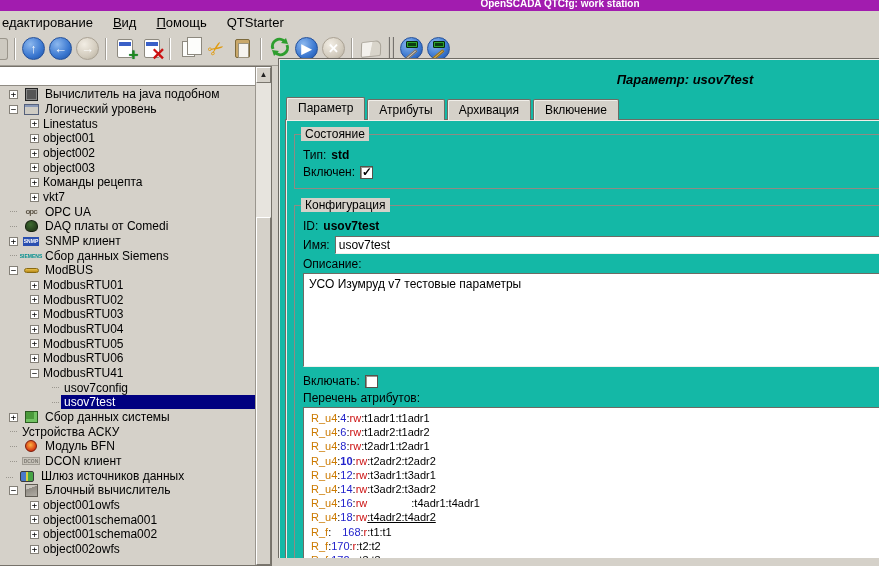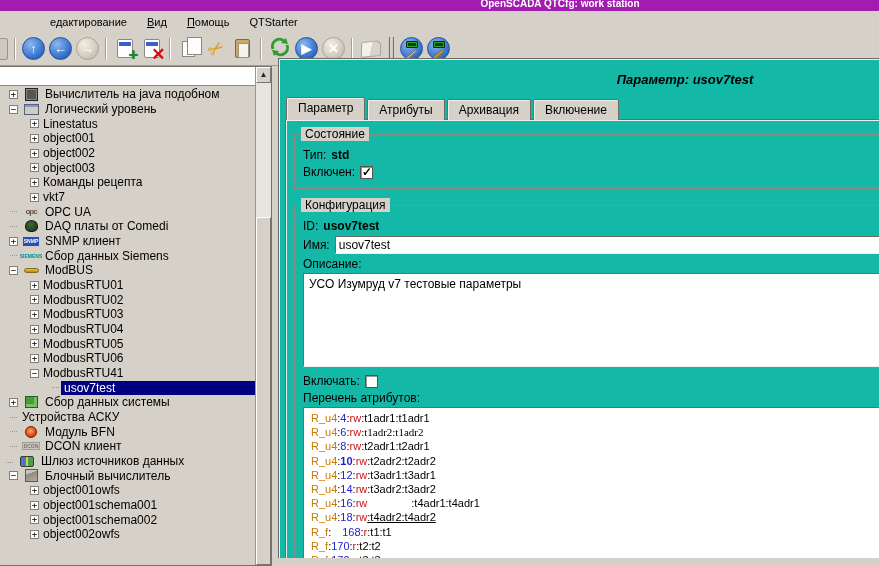--- a/index.html
+++ b/index.html
@@ -4,21 +4,21 @@
 <style>
   * { margin:0; padding:0; box-sizing:border-box; }
   html,body { width:879px; height:566px; overflow:hidden; }
   body { background:#d5d1c9; font-family:"Liberation Sans", sans-serif; font-size:12px; color:#000; position:relative; }
 
   
   .titlebar { height:11px; background:#a21caf; position:relative; }
   .titlebar .wtitle { position:absolute; left:560px; top:-2px; transform:translateX(-50%); color:#fff; font-weight:bold; font-size:10px; white-space:nowrap; }
 
   
-  .menubar { height:22px; display:flex; align-items:center; font-size:11px; background:#d5d1c9;margin-left:48px; }
+  .menubar { height:22px; display:flex; align-items:center; font-size:13px; background:#d5d1c9; }
   .menu-item { padding:3px 10px; cursor:default; }
   .menu-item:first-child { padding-left:2px; }
   .menu-item.u::first-letter { text-decoration:underline; }
 
   
   .toolbar { height:33px; display:flex; align-items:center; border-bottom:1px solid #a29e96; padding:2px 2px 3px 0; }
   .tbtn { width:27px; height:27px; display:flex; align-items:center; justify-content:center; position:relative; }
   .tsep { width:2px; height:22px; border-left:1px solid #a29e96; border-right:1px solid #fff; margin:0 4px; }
   .thandle { width:6px; height:24px; margin:0 4px; border-left:2px ridge #c9c5bd; border-right:2px ridge #c9c5bd; }
   .circle { width:23px; height:23px; border-radius:50%; display:flex; align-items:center; justify-content:center; color:#fff; font-weight:bold; font-size:13px; }
@@ -309,20 +309,24 @@
           <span class="expander">+</span>
         </span>
         <span class="tlabel">ModbusRTU06</span>
       </div>
       <div class="trow" style="padding-left: 29px;">
         <span class="slot">
           <span class="expander">−</span>
         </span>
         <span class="tlabel">ModbusRTU41</span>
       </div>
+      <div class="trow" style="padding-left: 50px;">
+        <span class="slot none"></span>
+        <span class="tlabel">usov7config</span>
+      </div>
       <div class="trow selected" style="padding-left: 50px;">
         <span class="slot none"></span>
         <span class="tlabel">usov7test</span>
       </div>
       <div class="trow" style="padding-left: 8px;">
         <span class="slot">
           <span class="expander">+</span>
         </span>
         <span class="ticon">
           <span class="i-sysdata"></span>
@@ -433,21 +437,21 @@
         <textarea class="qtext" style="">УСО Изумруд v7 тестовые параметры</textarea>
         <div class="frow" style="margin-top:7px;">
           <span class="lab">Включать:</span>
           <span class="cb"></span>
         </div>
         <div class="frow" style="margin-bottom:0;">
           <span class="lab">Перечень атрибутов:</span>
         </div>
         <div class="attrlist" id="attrlist">
             <div class="attrrow"><span class="at" style="color: rgb(204, 122, 0);">R_u4</span><span class="at" style="color: rgb(0, 0, 0);">:</span><span class="at" style="color: rgb(34, 34, 204);">4</span><span class="at" style="color: rgb(0, 0, 0);">:</span><span class="at" style="color: rgb(204, 17, 17);">rw</span><span class="at" style="color: rgb(0, 0, 0);">:t1adr1:t1adr1</span></div>
-            <div class="attrrow"><span class="at" style="color: rgb(204, 122, 0);">R_u4</span><span class="at" style="color: rgb(0, 0, 0);">:</span><span class="at" style="color: rgb(34, 34, 204);">6</span><span class="at" style="color: rgb(0, 0, 0);">:</span><span class="at" style="color: rgb(204, 17, 17);">rw</span><span class="at" style="color: rgb(0, 0, 0); font-family: Liberation Serif, serif;">:t1adr2:t1adr2</span></div>
+            <div class="attrrow"><span class="at" style="color: rgb(204, 122, 0);">R_u4</span><span class="at" style="color: rgb(0, 0, 0);">:</span><span class="at" style="color: rgb(34, 34, 204);">6</span><span class="at" style="color: rgb(0, 0, 0);">:</span><span class="at" style="color: rgb(204, 17, 17);">rw</span><span class="at" style="color: rgb(0, 0, 0);">:t1adr2:t1adr2</span></div>
             <div class="attrrow"><span class="at" style="color: rgb(204, 122, 0);">R_u4</span><span class="at" style="color: rgb(0, 0, 0);">:</span><span class="at" style="color: rgb(34, 34, 204);">8</span><span class="at" style="color: rgb(0, 0, 0);">:</span><span class="at" style="color: rgb(204, 17, 17);">rw</span><span class="at" style="color: rgb(0, 0, 0);">:t2adr1:t2adr1</span></div>
             <div class="attrrow"><span class="at" style="color: rgb(204, 122, 0);">R_u4</span><span class="at" style="color: rgb(0, 0, 0);">:</span><span class="at" style="color: rgb(34, 34, 204); font-weight: bold;">10</span><span class="at" style="color: rgb(0, 0, 0);">:</span><span class="at" style="color: rgb(204, 17, 17);">rw</span><span class="at" style="color: rgb(0, 0, 0);">:t2adr2:t2adr2</span></div>
             <div class="attrrow"><span class="at" style="color: rgb(204, 122, 0);">R_u4</span><span class="at" style="color: rgb(0, 0, 0);">:</span><span class="at" style="color: rgb(34, 34, 204);">12</span><span class="at" style="color: rgb(0, 0, 0);">:</span><span class="at" style="color: rgb(204, 17, 17);">rw</span><span class="at" style="color: rgb(0, 0, 0);">:t3adr1:t3adr1</span></div>
             <div class="attrrow"><span class="at" style="color: rgb(204, 122, 0);">R_u4</span><span class="at" style="color: rgb(0, 0, 0);">:</span><span class="at" style="color: rgb(34, 34, 204);">14</span><span class="at" style="color: rgb(0, 0, 0);">:</span><span class="at" style="color: rgb(204, 17, 17);">rw</span><span class="at" style="color: rgb(0, 0, 0);">:t3adr2:t3adr2</span></div>
             <div class="attrrow"><span class="at" style="color: rgb(204, 122, 0);">R_u4</span><span class="at" style="color: rgb(0, 0, 0);">:</span><span class="at" style="color: rgb(34, 34, 204);">16</span><span class="at" style="color: rgb(0, 0, 0);">:</span><span class="at" style="color: rgb(204, 17, 17);">rw</span><span class="at" style="color: rgb(0, 0, 0); padding-left: 44px;">:t4adr1:t4adr1</span></div>
             <div class="attrrow"><span class="at" style="color: rgb(204, 122, 0);">R_u4</span><span class="at" style="color: rgb(0, 0, 0);">:</span><span class="at" style="color: rgb(34, 34, 204);">18</span><span class="at" style="color: rgb(0, 0, 0);">:</span><span class="at" style="color: rgb(204, 17, 17);">rw</span><span class="at" style="color: rgb(0, 0, 0); text-decoration: underline;">:t4adr2:t4adr2</span></div>
             <div class="attrrow"><span class="at" style="color: rgb(204, 122, 0);">R_f</span><span class="at" style="color: rgb(0, 0, 0);">:</span><span class="at" style="color: rgb(34, 34, 204); margin-left: 11px;">168</span><span class="at" style="color: rgb(0, 0, 0);">:</span><span class="at" style="color: rgb(204, 17, 17);">r</span><span class="at" style="color: rgb(0, 0, 0);">:t1:t1</span></div>
             <div class="attrrow"><span class="at" style="color: rgb(204, 122, 0);">R_f</span><span class="at" style="color: rgb(0, 0, 0);">:</span><span class="at" style="color: rgb(34, 34, 204);">170</span><span class="at" style="color: rgb(0, 0, 0);">:</span><span class="at" style="color: rgb(204, 17, 17);">r</span><span class="at" style="color: rgb(0, 0, 0);">:t2:t2</span></div>
             <div class="attrrow"><span class="at" style="color: rgb(204, 122, 0);">R_f</span><span class="at" style="color: rgb(0, 0, 0);">:</span><span class="at" style="color: rgb(34, 34, 204);">172</span><span class="at" style="color: rgb(0, 0, 0);">:</span><span class="at" style="color: rgb(204, 17, 17);">r</span><span class="at" style="color: rgb(0, 0, 0);">:t3:t3</span></div>
           </div>

